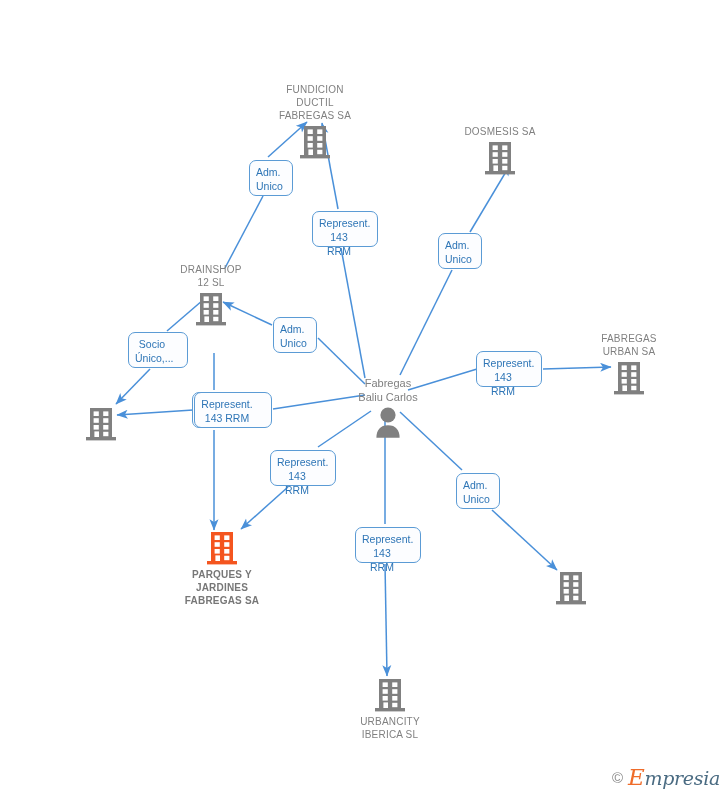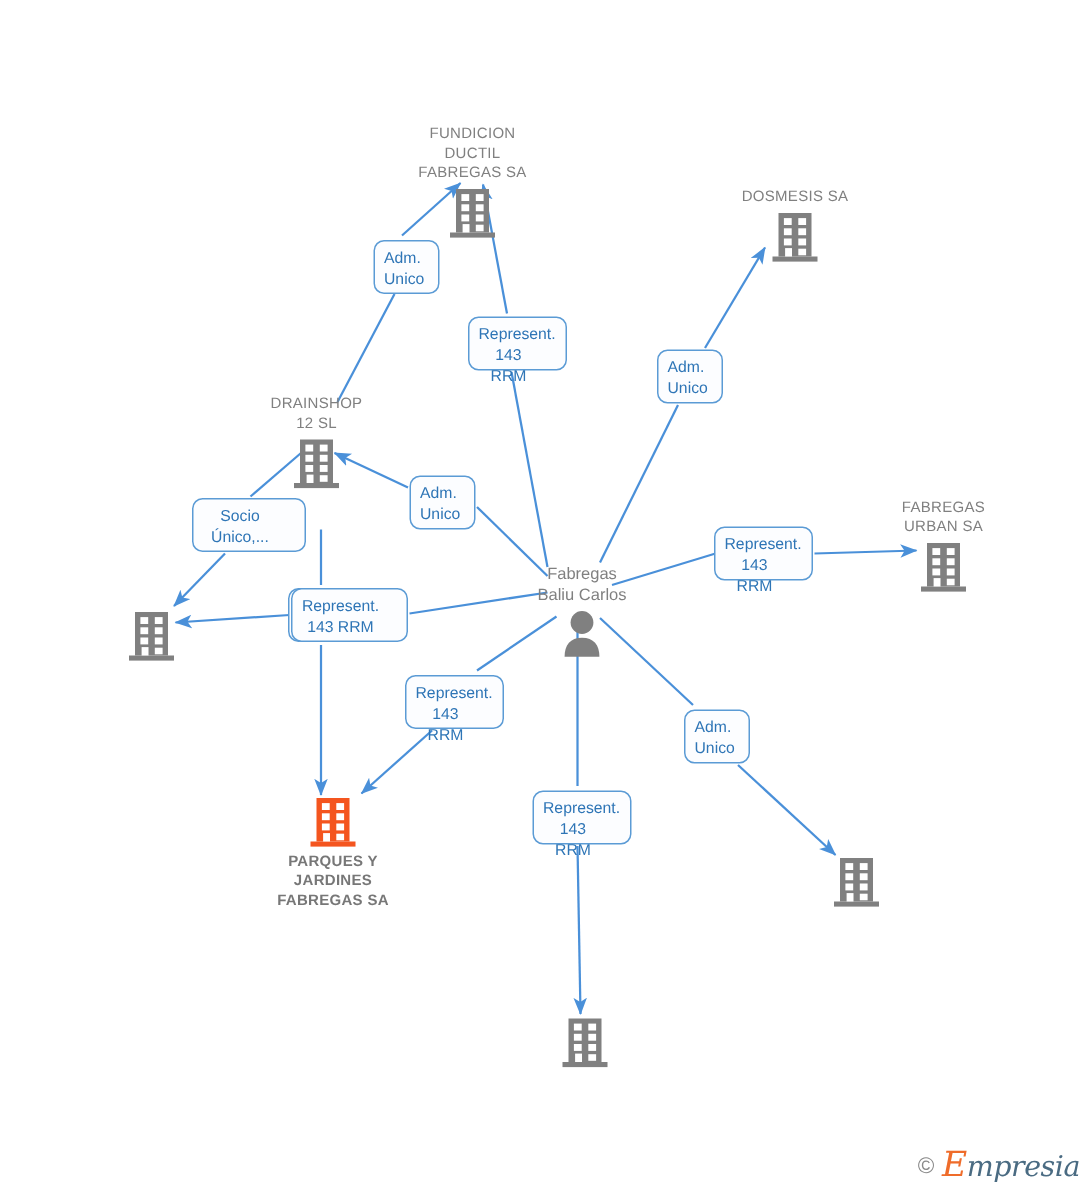--- a/index.html
+++ b/index.html
@@ -164,21 +164,21 @@
               <rect x="18.2" y="5.4" width="5.2" height="4.6"></rect>
               <rect x="8.6" y="12.2" width="5.2" height="4.6"></rect>
               <rect x="18.2" y="12.2" width="5.2" height="4.6"></rect>
               <rect x="8.6" y="19" width="5.2" height="4.6"></rect>
               <rect x="18.2" y="19" width="5.2" height="4.6"></rect>
               <rect x="9.4" y="25.4" width="4.6" height="5.6"></rect>
               <rect x="18.2" y="25.8" width="5.2" height="4.4"></rect>
             </g>
           </svg></span>
       </div>
-      <div class="node caption-above" style="left: 530px; top: 125px;">
+      <div class="node caption-above" style="left: 500px; top: 125px;">
         <span class="caption">DOSMESIS SA</span>
         <span class="bldg-wrap"><svg width="32" height="36" viewBox="0 0 32 36" aria-hidden="true">
             <g fill="#808080">
               <rect x="5" y="2" width="22" height="29"></rect>
               <rect x="1" y="31" width="30" height="3.4"></rect>
             </g>
             <g fill="#ffffff">
               <rect x="8.6" y="5.4" width="5.2" height="4.6"></rect>
               <rect x="18.2" y="5.4" width="5.2" height="4.6"></rect>
               <rect x="8.6" y="12.2" width="5.2" height="4.6"></rect>
@@ -297,40 +297,42 @@
               <rect x="8.6" y="5.4" width="5.2" height="4.6"></rect>
               <rect x="18.2" y="5.4" width="5.2" height="4.6"></rect>
               <rect x="8.6" y="12.2" width="5.2" height="4.6"></rect>
               <rect x="18.2" y="12.2" width="5.2" height="4.6"></rect>
               <rect x="8.6" y="19" width="5.2" height="4.6"></rect>
               <rect x="18.2" y="19" width="5.2" height="4.6"></rect>
               <rect x="9.4" y="25.4" width="4.6" height="5.6"></rect>
               <rect x="18.2" y="25.8" width="5.2" height="4.4"></rect>
             </g>
           </svg></span>
+        <span class="caption">URBANCITY
+IBERICA  SL</span>
       </div>
       <div class="person-node" style="left: 388px; top: 376px;">
         <span class="caption">Fabregas
 Baliu Carlos</span>
         <span style="line-height: 0; display: block;"><svg width="30" height="34" viewBox="0 0 30 34" aria-hidden="true">
             <circle cx="15" cy="9" r="7.6" fill="#808080"></circle>
             <path d="M15 19.2 C7.2 19.2 3.4 24 3.4 31.8 L26.6 31.8 C26.6 24 22.8 19.2 15 19.2 Z" fill="#808080"></path>
           </svg></span>
       </div>
     </div>
   <div id="labels-layer">
       <div class="edge-label" style="left: 249px; top: 160px; width: 44px; height: 36px; z-index: 3; position: absolute;">Adm.
 Unico</div>
       <div class="edge-label" style="left: 312px; top: 211px; width: 66px; height: 36px; z-index: 3; position: absolute;">Represent.
 143 RRM</div>
       <div class="edge-label" style="left: 438px; top: 233px; width: 44px; height: 36px; z-index: 3; position: absolute;">Adm.
 Unico</div>
       <div class="edge-label" style="left: 273px; top: 317px; width: 44px; height: 36px; z-index: 3; position: absolute;">Adm.
 Unico</div>
-      <div class="edge-label" style="left: 128px; top: 332px; width: 76px; height: 36px; z-index: 3; position: absolute;">Socio
+      <div class="edge-label" style="left: 128px; top: 332px; width: 60px; height: 36px; z-index: 3; position: absolute;">Socio
 Único,...</div>
       <div class="edge-label" style="left: 476px; top: 351px; width: 66px; height: 36px; z-index: 3; position: absolute;">Represent.
 143 RRM</div>
       <div class="edge-label" style="left: 192px; top: 392px; width: 44px; height: 36px; z-index: 2; position: absolute;">Adm.
 Unico</div>
       <div class="edge-label" style="left: 194px; top: 392px; width: 78px; height: 36px; z-index: 4; position: absolute;">Represent.
 143 RRM</div>
       <div class="edge-label" style="left: 270px; top: 450px; width: 66px; height: 36px; z-index: 3; position: absolute;">Represent.
 143 RRM</div>
       <div class="edge-label" style="left: 456px; top: 473px; width: 44px; height: 36px; z-index: 3; position: absolute;">Adm.

